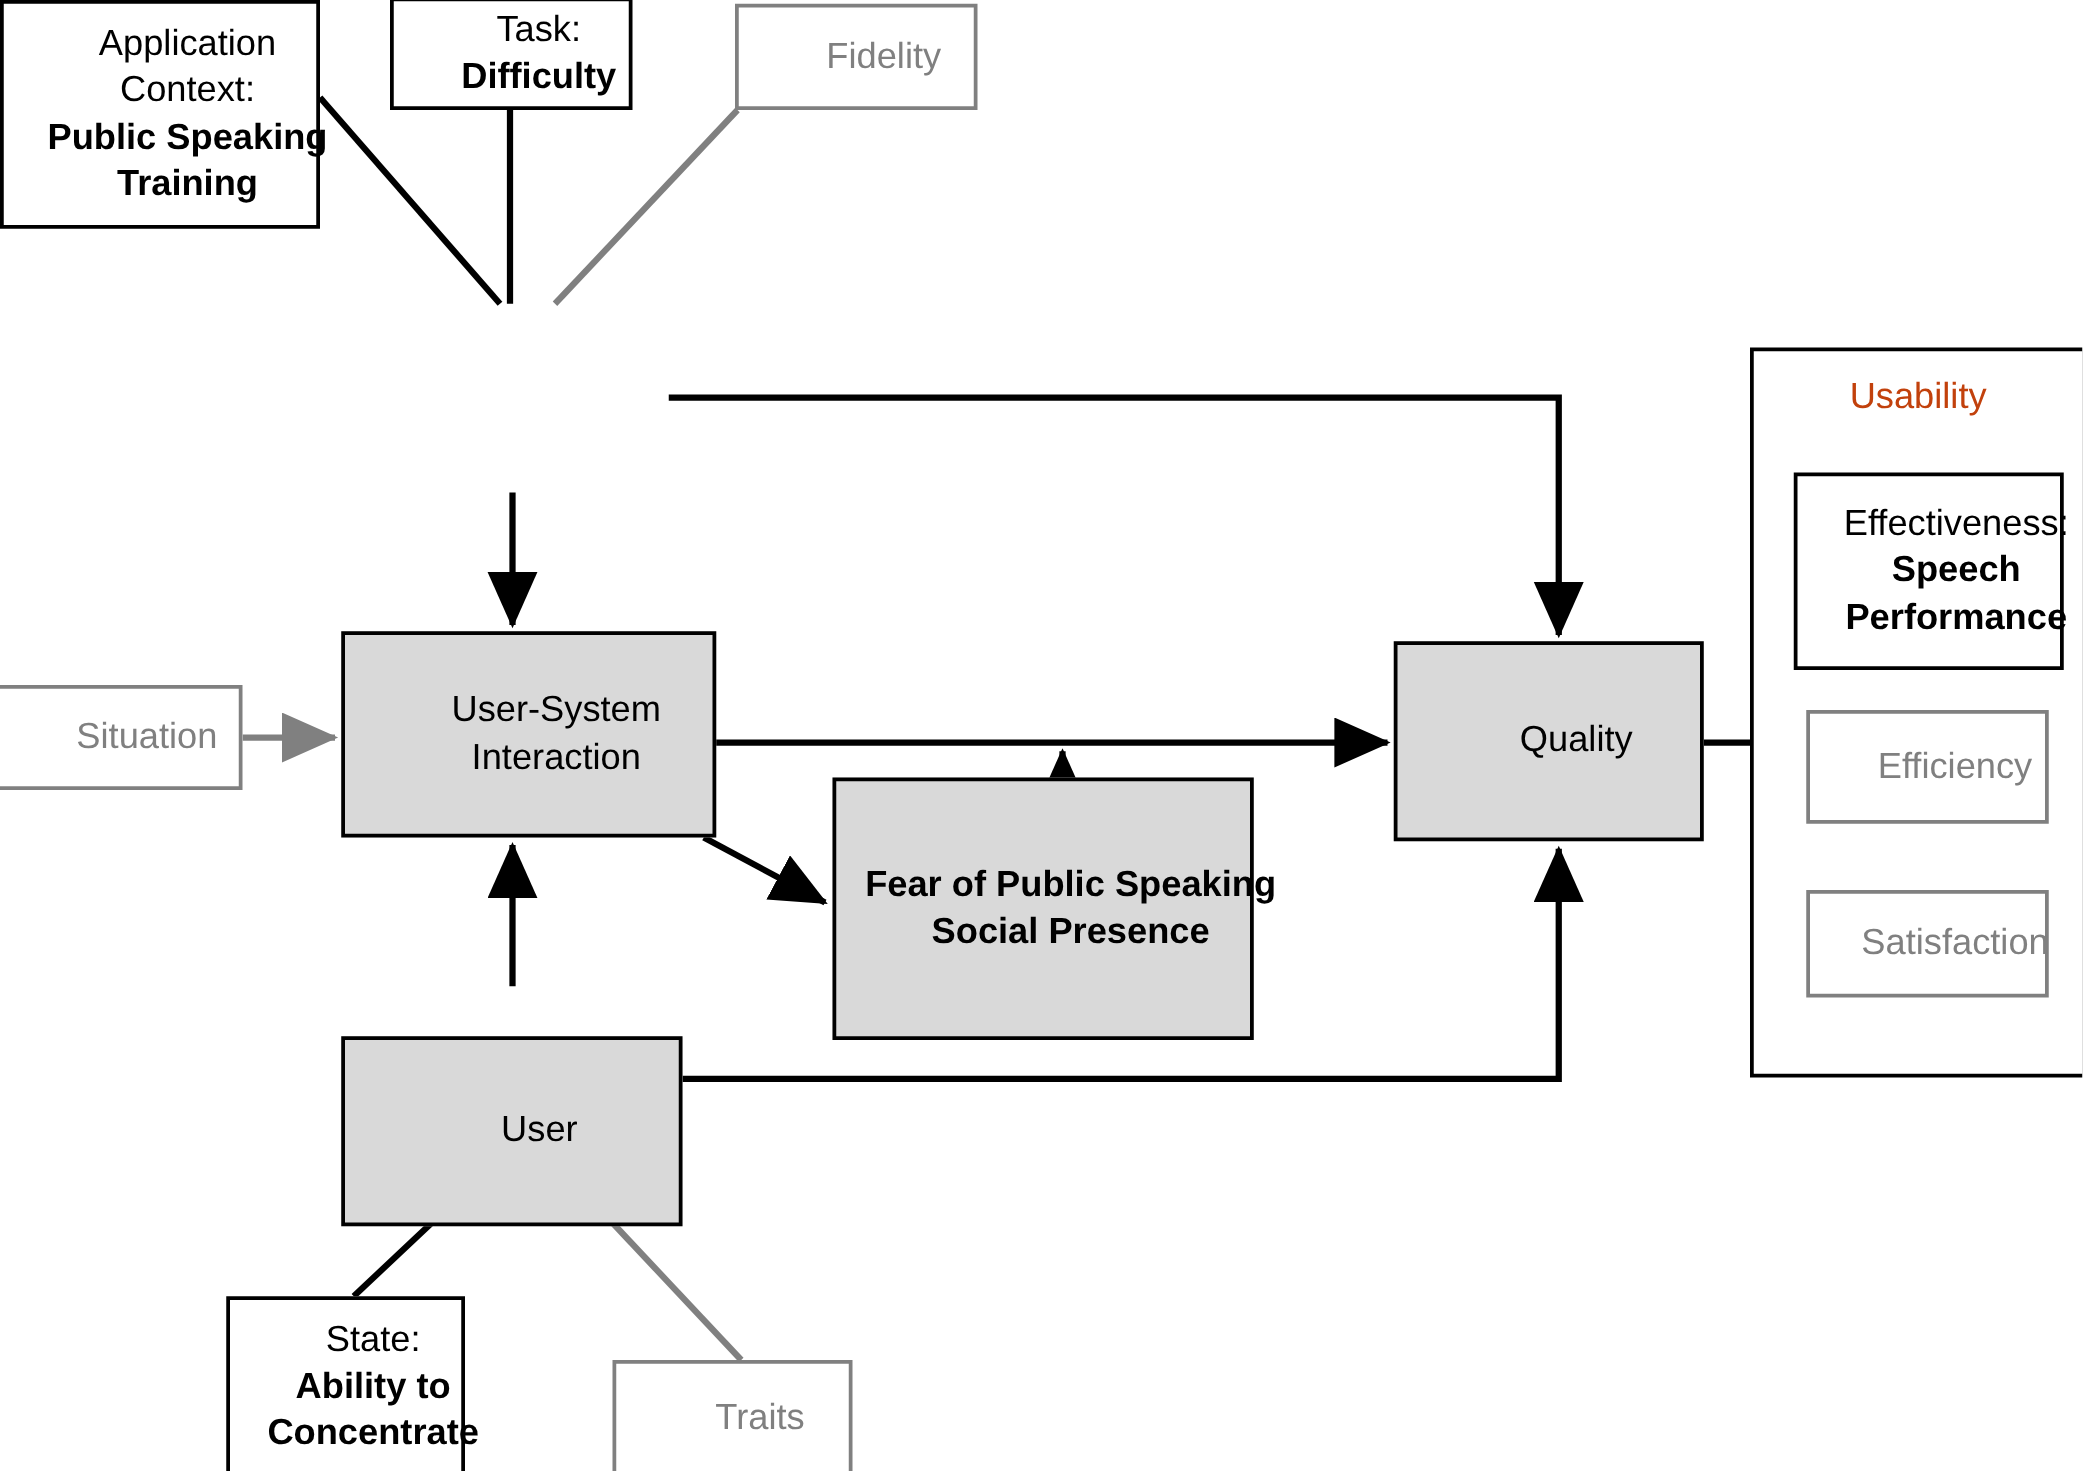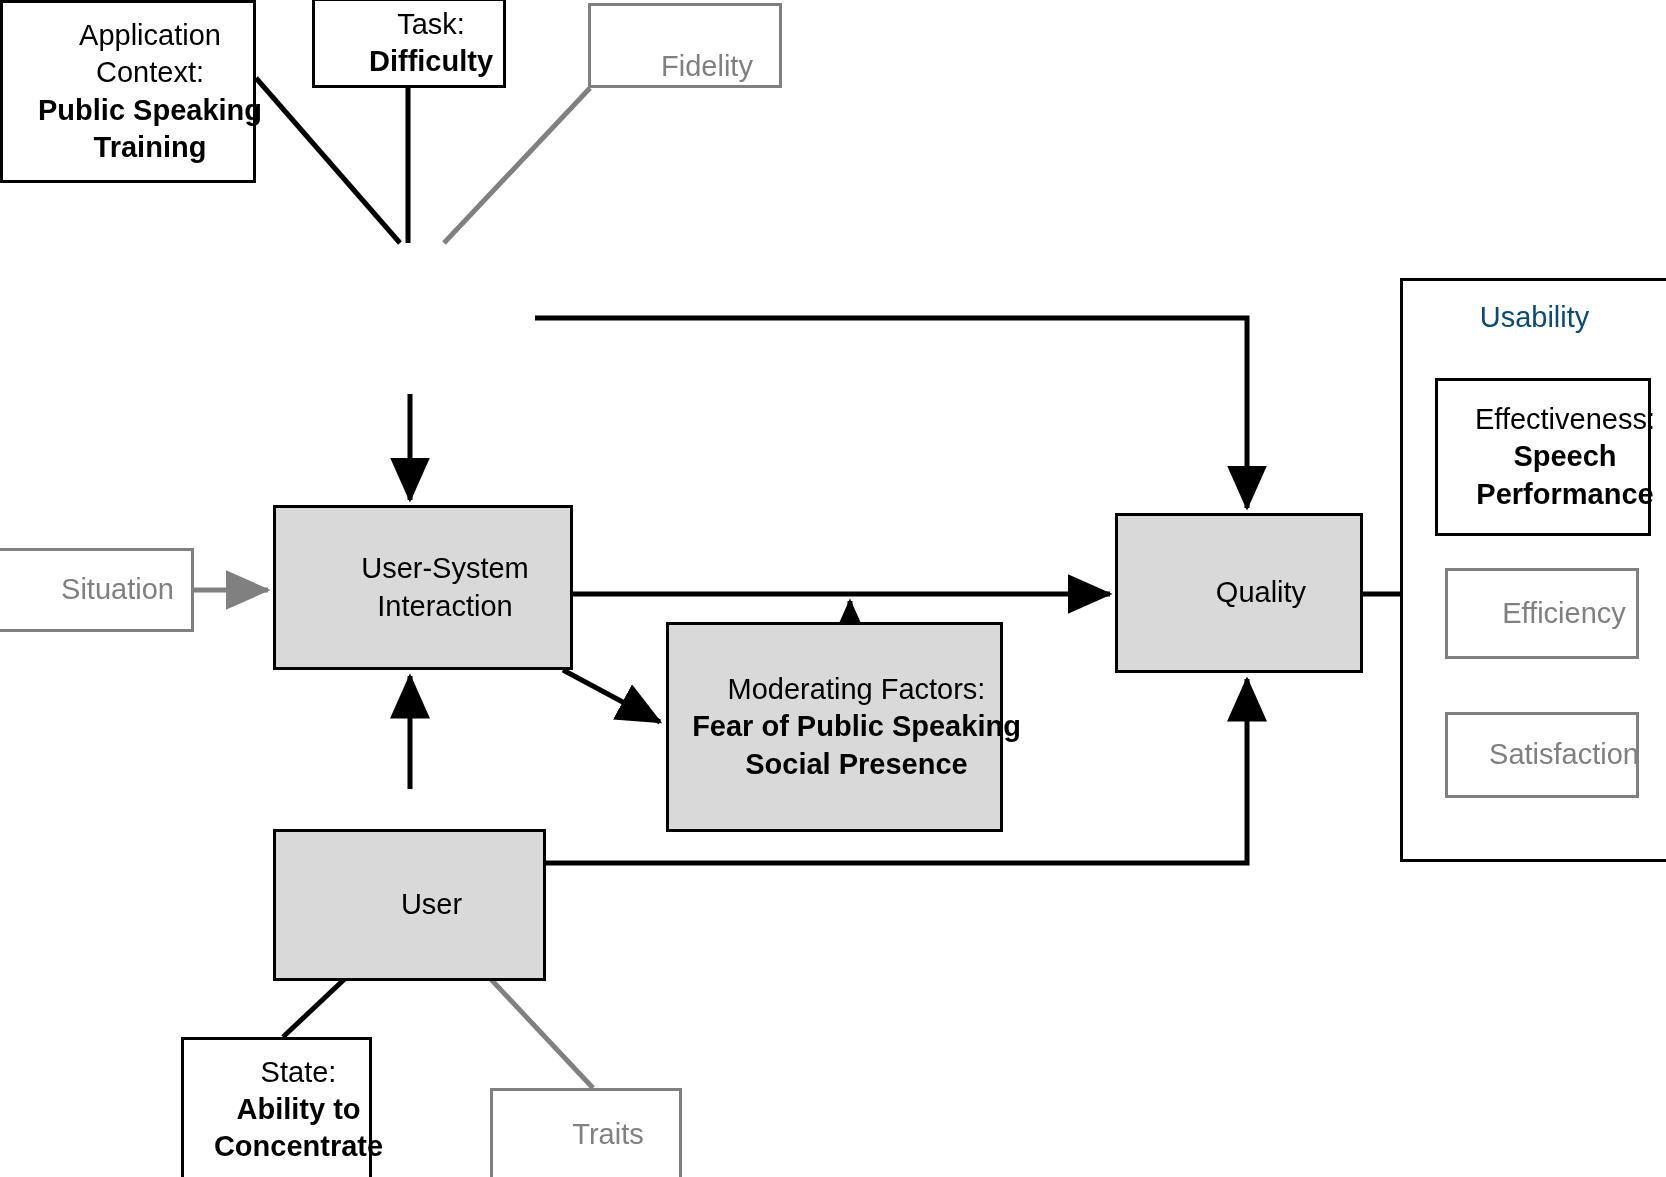--- a/index.html
+++ b/index.html
@@ -63,21 +63,21 @@
     position: absolute;
     box-sizing: border-box;
     background: #ffffff;
     border: 3px solid #000000;
   }
   .panel-title {
     position: absolute;
     width: 100%;
     text-align: center;
     font-size: 29px;
-    color: #0c4a6e;
+    color: #c2410c;
   }
 </style>
 </head>
 <body>
 
 <div id="canvas">
 
   <svg class="edges" viewBox="0 0 1666 1177">
     <defs>
       <marker id="ah-black" markerWidth="10" markerHeight="10" refX="8.5" refY="4" orient="auto" markerUnits="strokeWidth">
@@ -122,36 +122,35 @@
     <span class="ln">Context:</span>
     <span class="ln b">Public Speaking</span>
     <span class="ln b">Training</span>
   </div>
 
   <div class="node box-white" style="left:312px; top:-2px; width:194px; height:90px;">
     <span class="ln">Task:</span>
     <span class="ln b">Difficulty</span>
   </div>
 
-  <div class="node box-grey" style="left:588px; top:3px; width:194px; height:85px;justify-content:flex-end;">
+  <div class="node box-grey" style="left:588px; top:3px; width:194px; height:85px;">
     <span class="ln">Fidelity</span>
   </div>
 
 
   <div class="node box-grey" style="left:-3px; top:548px; width:197px; height:84px;">
     <span class="ln">Situation</span>
   </div>
 
   <div class="node box-fill" style="left:273px; top:505px; width:300px; height:165px;">
     <span class="ln">User-System</span>
     <span class="ln">Interaction</span>
   </div>
 
   <div class="node box-fill" style="left:666px; top:622px; width:337px; height:210px;">
-    <span class="ln">Moderating Factors:</span>
     <span class="ln b">Fear of Public Speaking</span>
     <span class="ln b">Social Presence</span>
   </div>
 
   <div class="node box-fill" style="left:1115px; top:513px; width:248px; height:160px;">
     <span class="ln">Quality</span>
   </div>
 
   <div class="node box-fill" style="left:273px; top:829px; width:273px; height:152px;">
     <span class="ln">User</span>

